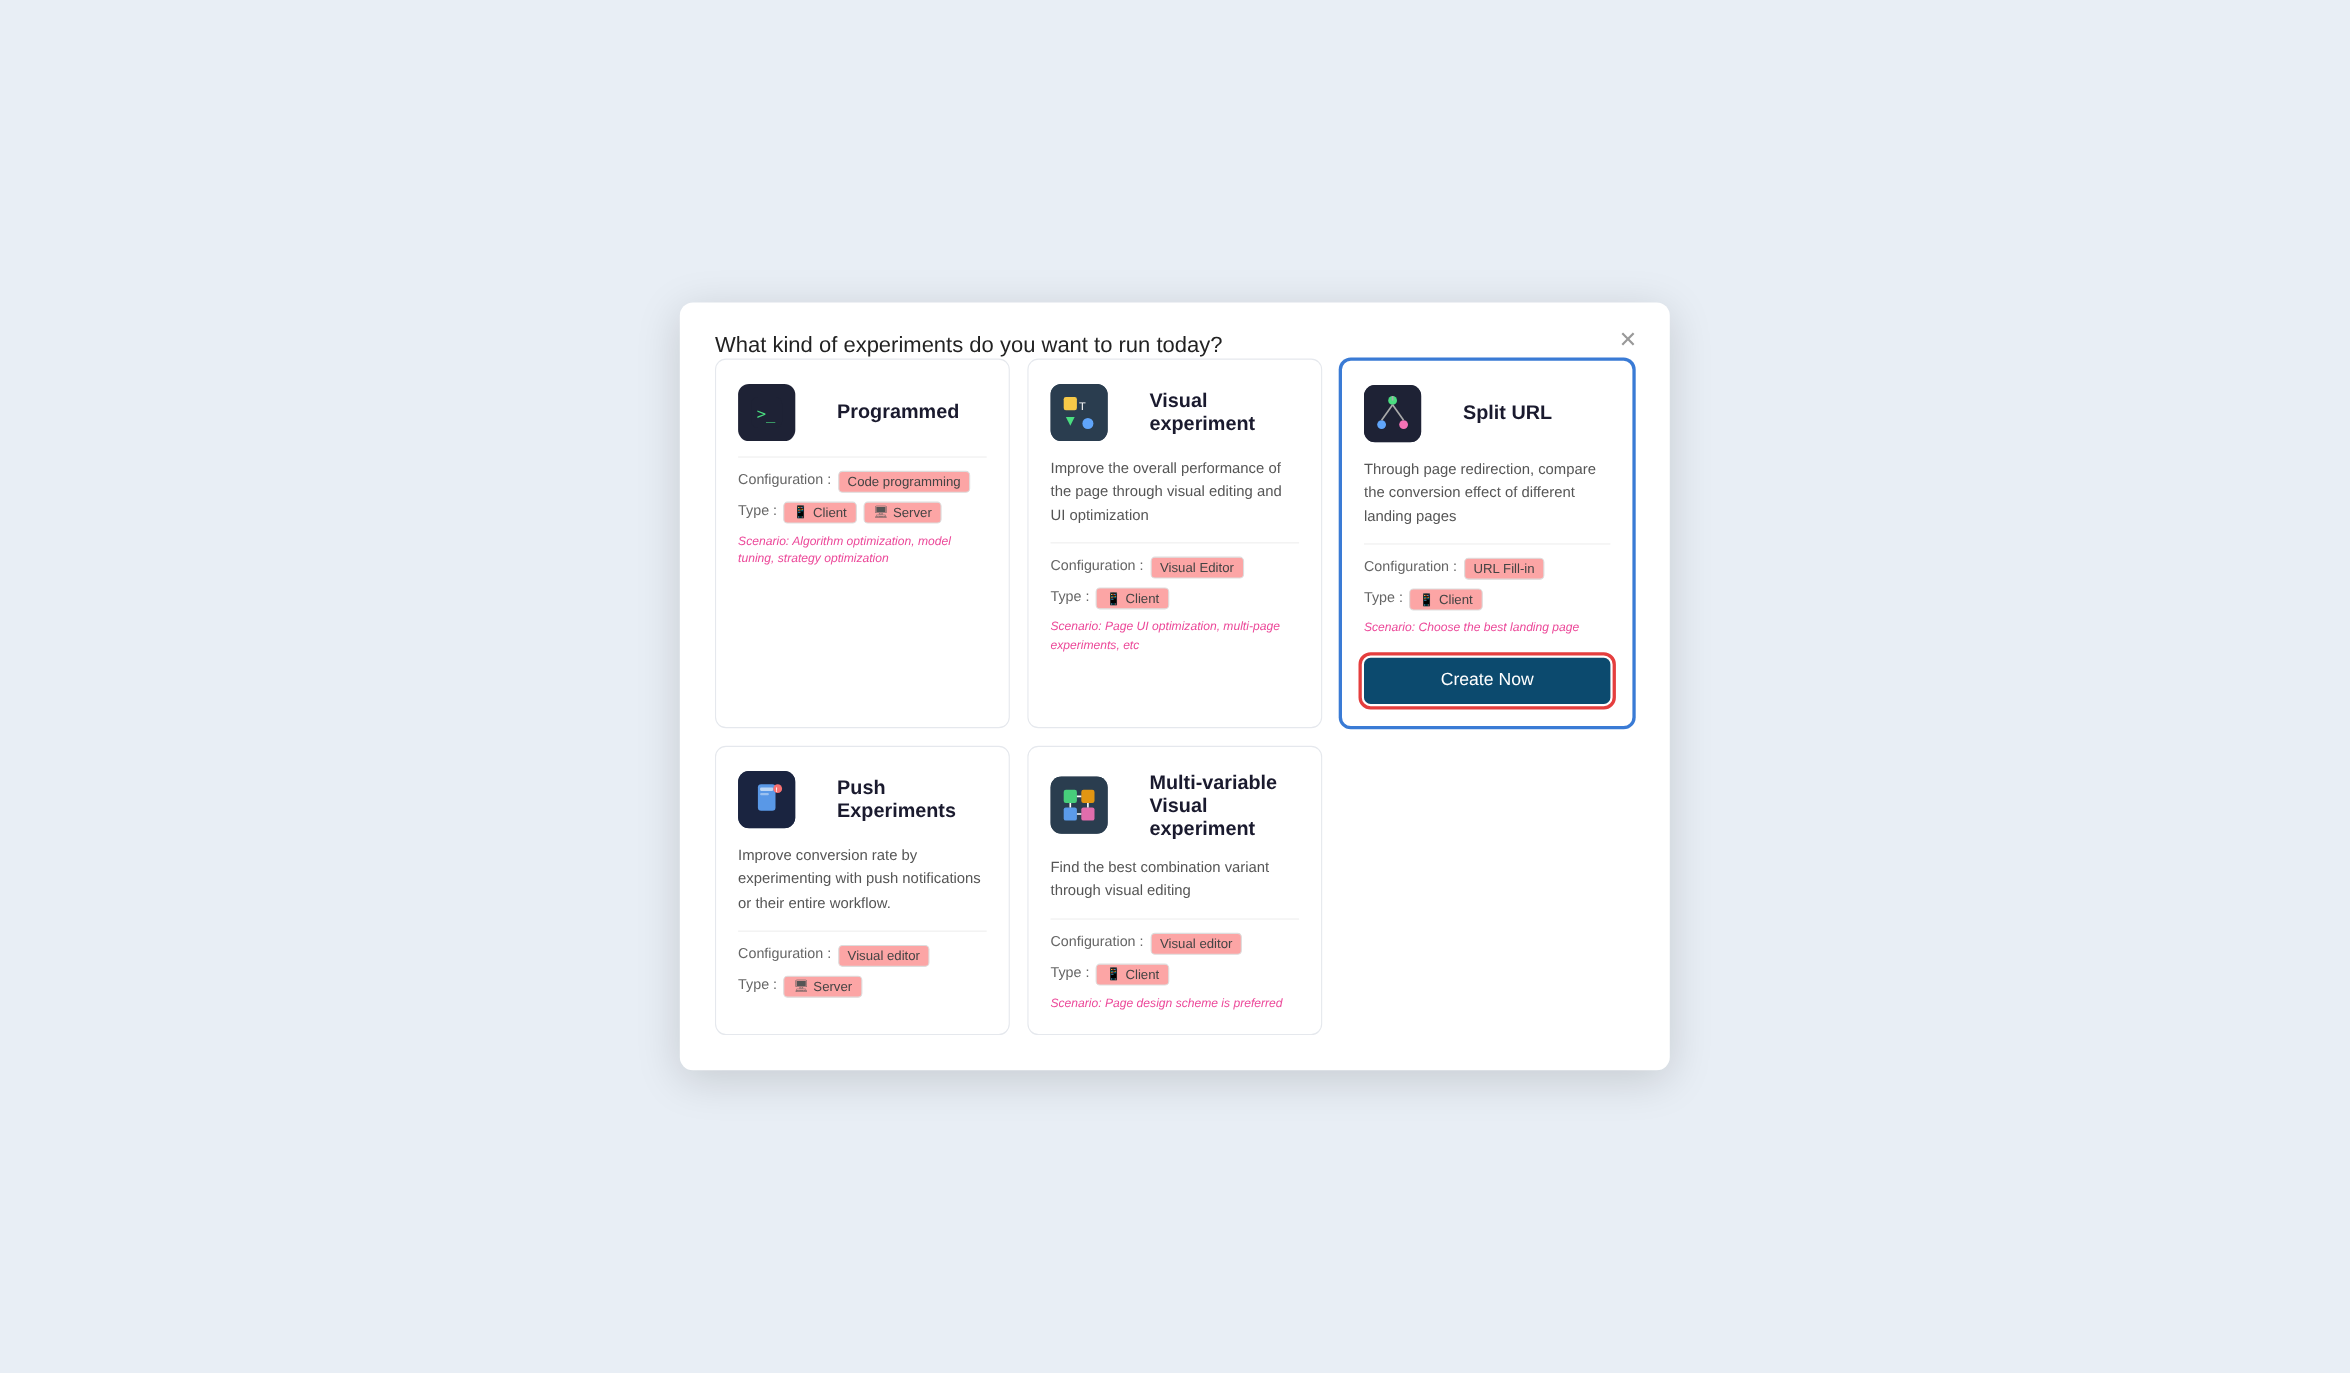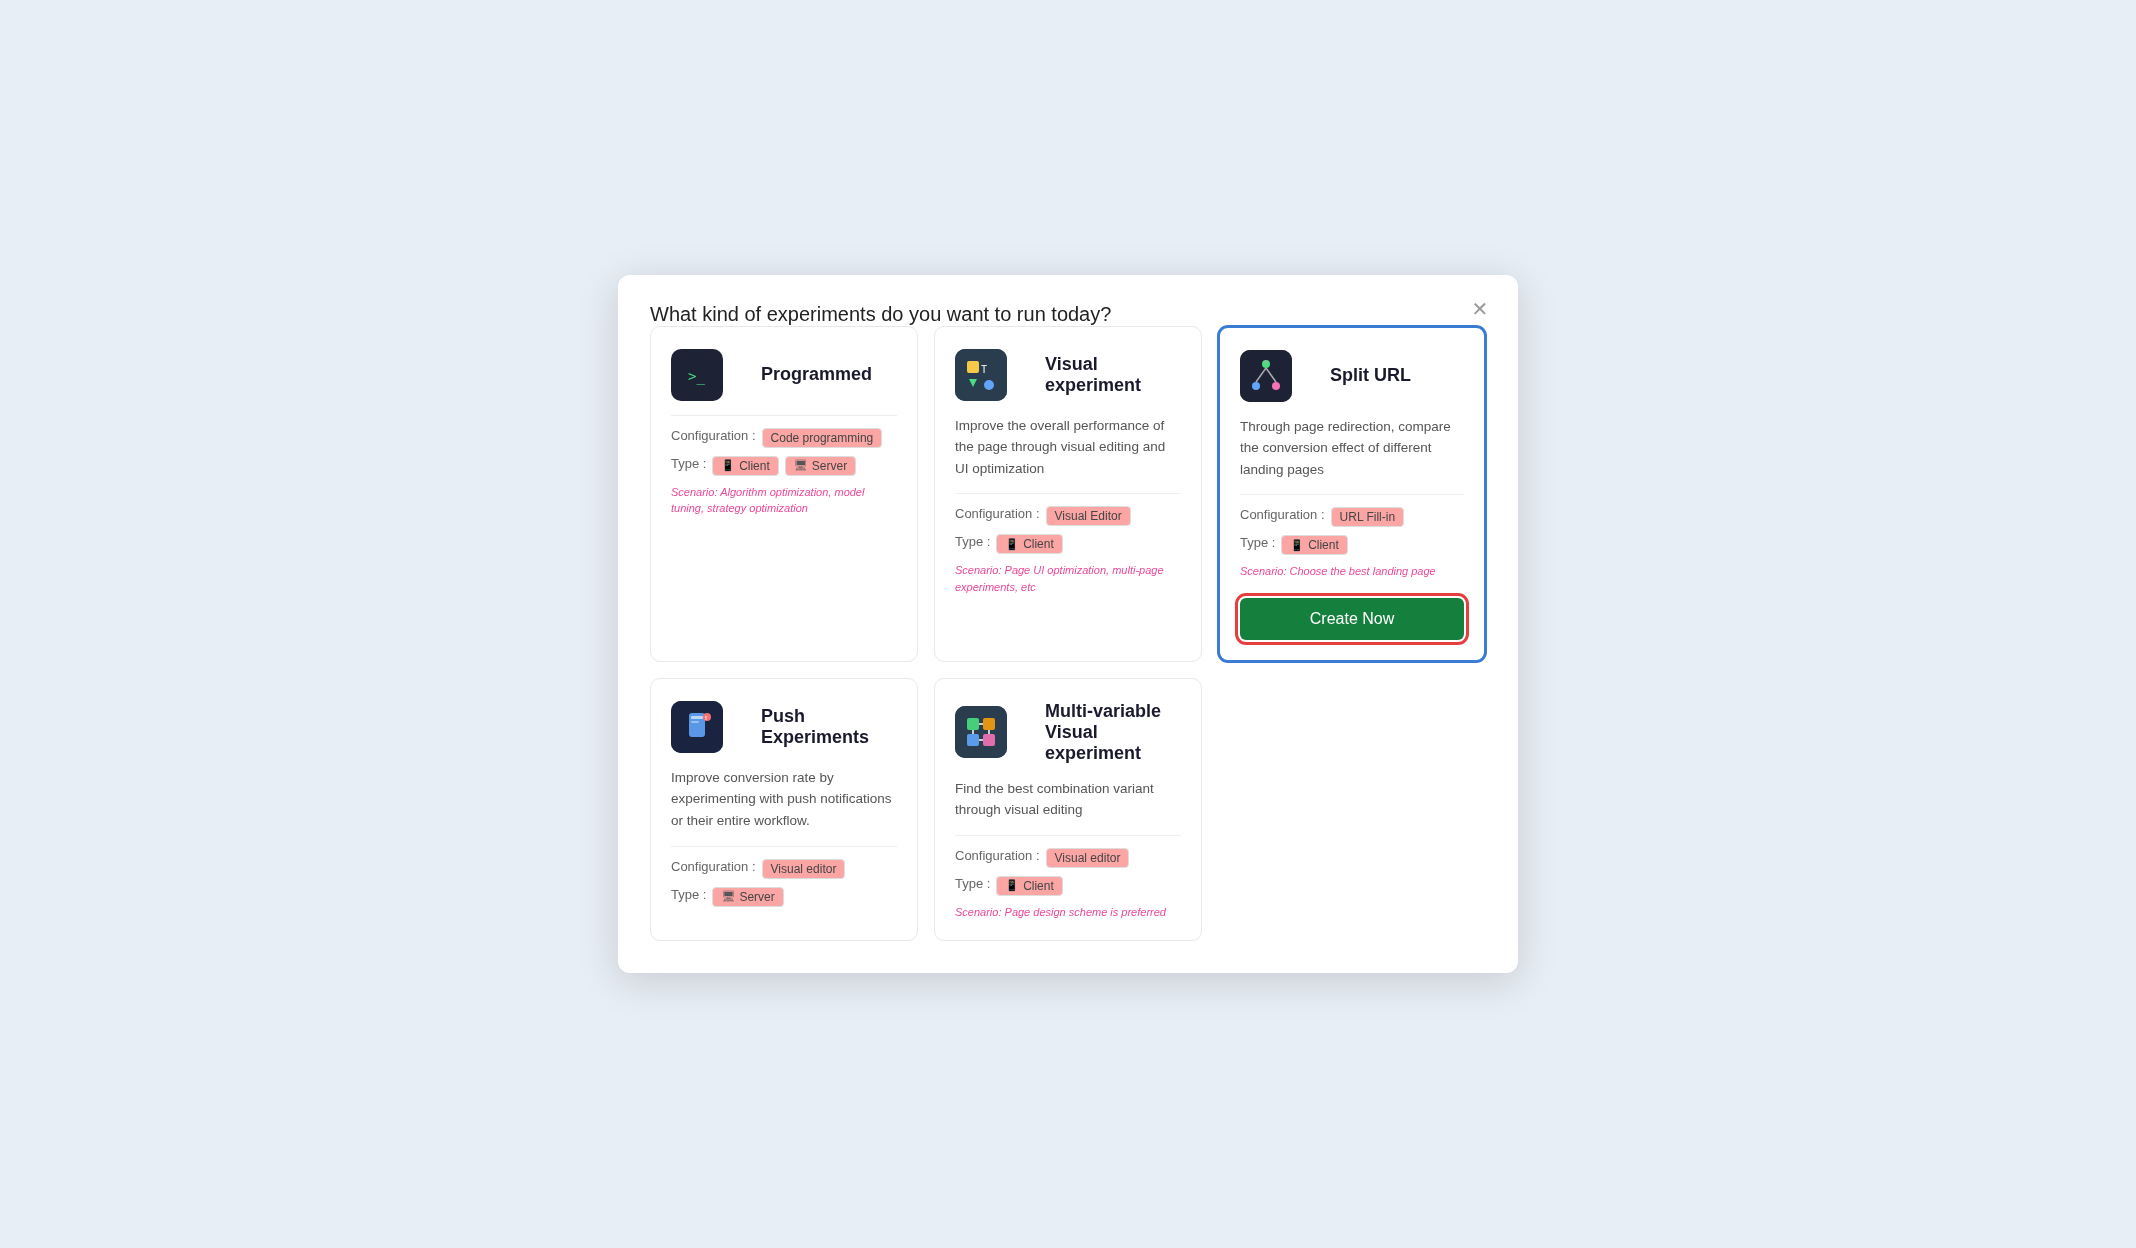--- a/index.html
+++ b/index.html
@@ -126,21 +126,21 @@
       font-size: 11px;
       color: #ec4899;
       line-height: 1.5;
       font-style: italic;
     }
     .create-now-btn {
       display: block;
       width: 100%;
       margin-top: 18px;
       padding: 12px;
-      background: #15803d;
+      background: #0c4a6e;
       color: #fff;
       border: none;
       border-radius: 6px;
       font-size: 16px;
       font-weight: 500;
       cursor: pointer;
       outline: 3px solid #e53e3e;
       outline-offset: 2px;
     }
     

